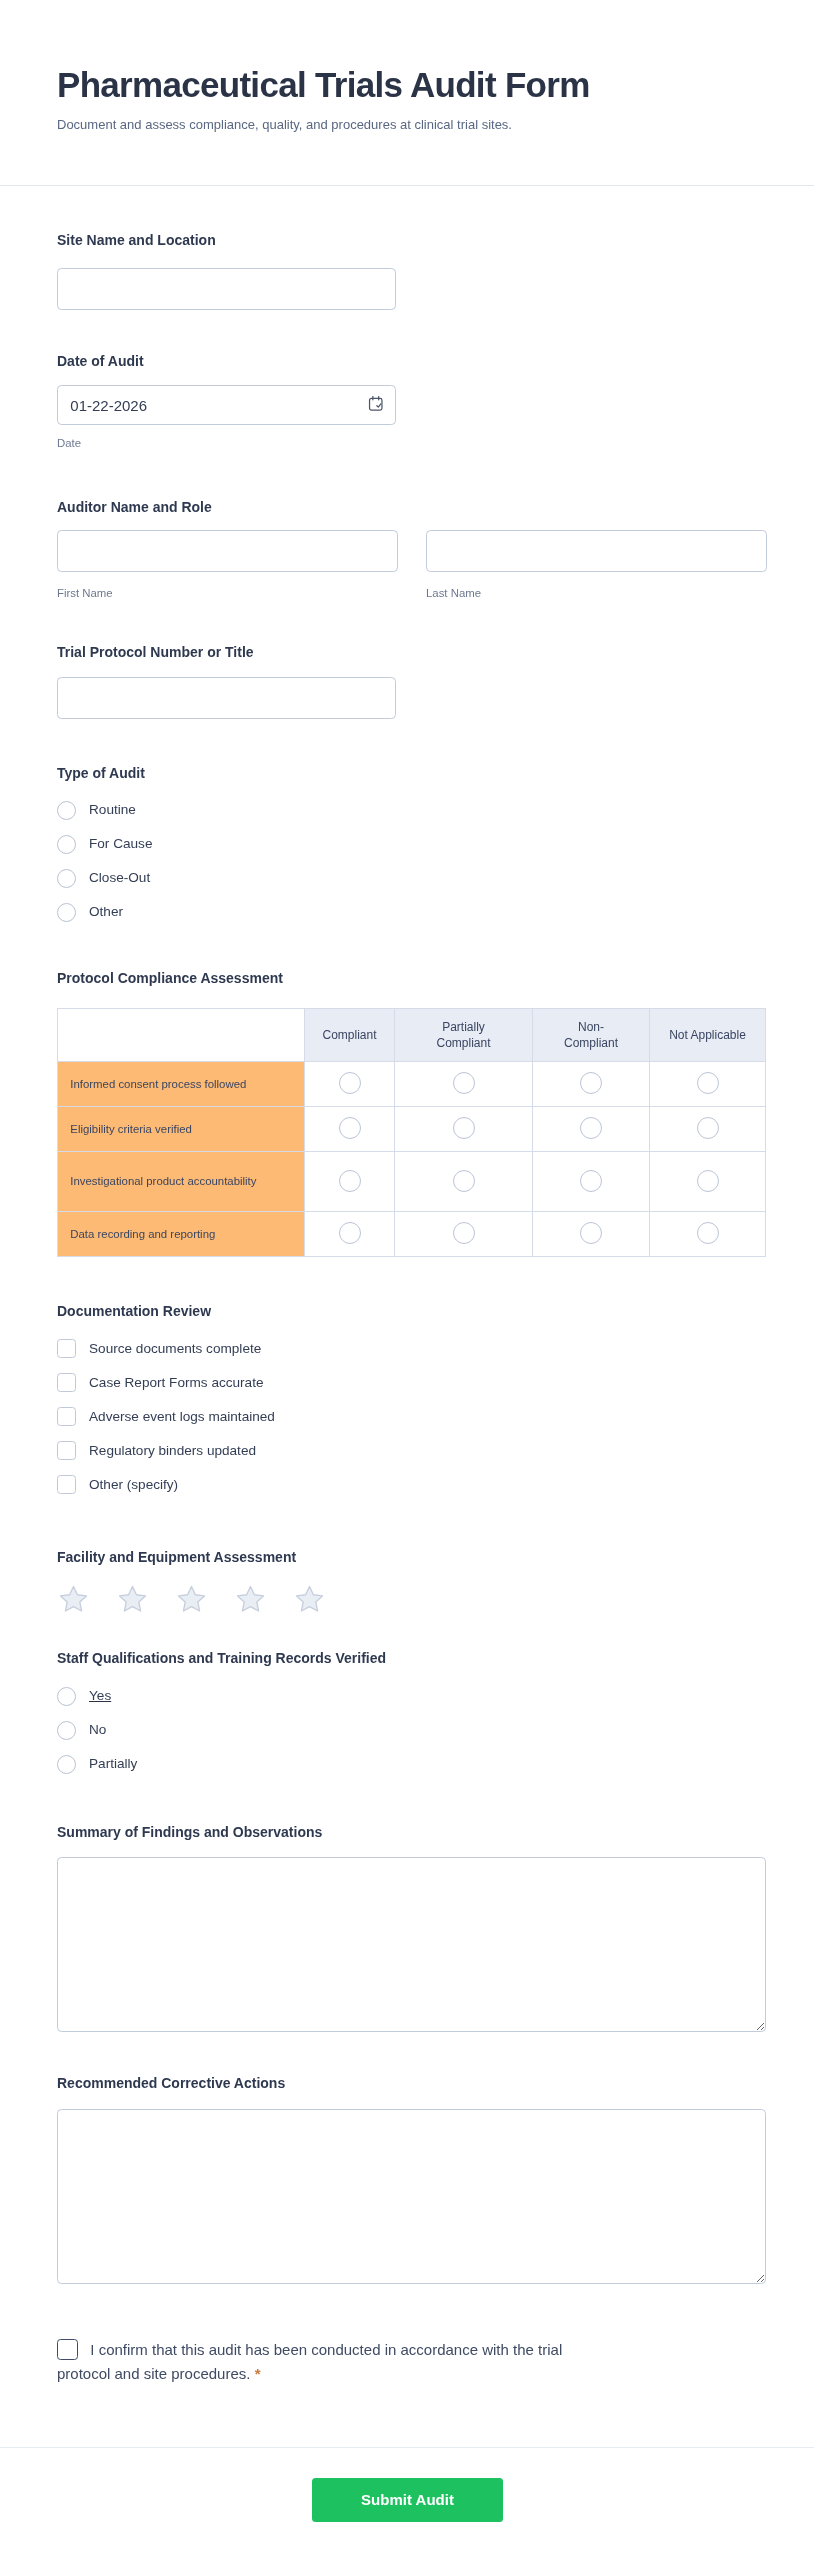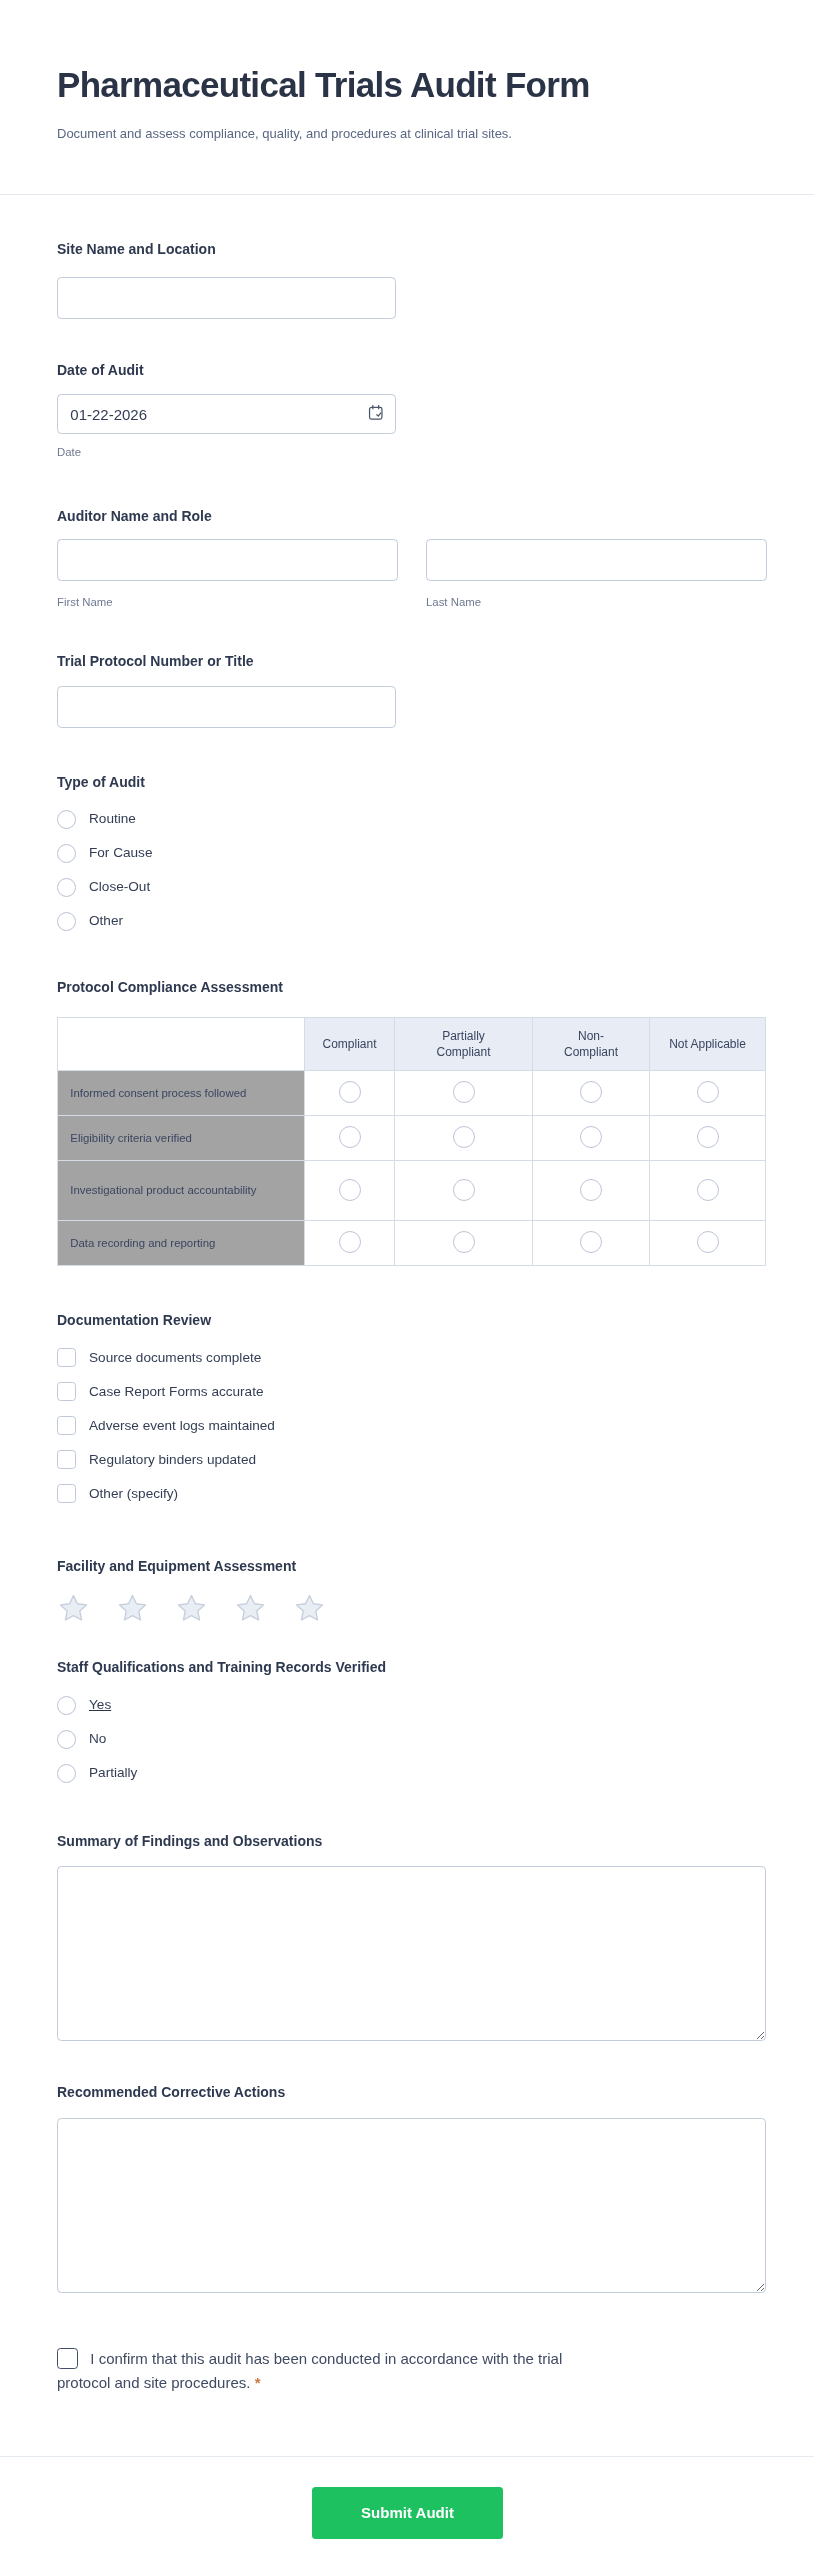--- a/index.html
+++ b/index.html
@@ -10,21 +10,21 @@
     color:#2c3345;
   }
   .page { width:815px; min-height:2576px; box-sizing:border-box; padding-bottom:45px; }
 
   
   .form-header { padding:64px 57px 0 57px; }
   .form-title {
     margin:0; font-size:35px; line-height:42px; font-weight:bold;
     letter-spacing:-0.7px; color:#2b3347;
   }
-  .form-subtitle { margin-top:18px; font-size:13px; line-height:19px; color:#5a6782; }
+  .form-subtitle { margin-top:9px; font-size:13px; line-height:19px; color:#5a6782; }
   .divider { height:0.9px; background:#e3e8f0; margin-top:51px; }
 
   
   .content { padding:0 48px 0 57px; } 
 
   .qlabel { font-size:14px; line-height:17.5px; font-weight:600; color:#2e3950; }
   .sublabel { font-size:11.4px; line-height:14px; color:#6e7890; }
 
   .text-input {
     box-sizing:border-box; display:block;
@@ -75,21 +75,21 @@
     font-size:11.4px; color:#3a4560;
   }
   table.matrix td, table.matrix th { border:0.9px solid #d5dbe7; }
   td.corner { border:none; background:#fff; }
   th.colhdr {
     background:#e8ecf5; font-weight:normal; font-size:12px; line-height:16px;
     text-align:center; vertical-align:middle; padding:7px 5.3px; height:53px; box-sizing:border-box;
   }
   .hdr-text { display:inline-block; max-width:77px; }
   th.rowlabel {
-    background:#a3a3a3; font-weight:normal; text-align:left; vertical-align:middle;
+    background:#fdba74; font-weight:normal; text-align:left; vertical-align:middle;
     padding:5.3px 8.8px 5.3px 12.3px; line-height:15px;
   }
   th.rowlabel span { display:inline-block; max-width:197px; }
   tr.r-std  { height:45px; }
   tr.r-tall { height:60px; }
   td.cell { background:#fff; text-align:center; vertical-align:middle; }
   .tradio {
     box-sizing:border-box; display:inline-block; width:22px; height:22px;
     border:0.9px solid #bcc4d6; border-radius:50%; background:#fff;
   }
@@ -116,21 +116,21 @@
   .confirm-row { margin-top:54px; font-size:15px; line-height:24px; color:#3f4a63; width:694px; }
   .confirm-box {
     box-sizing:border-box; float:left; width:21px; height:21px; margin:0.9px 12.3px 1.8px 0;
     border:1.8px solid #414d68; border-radius:3.5px; background:#fff; cursor:pointer;
   }
   .req-marker { color:#ca7a3e; font-weight:bold; }
 
   
   .footer-divider { height:0.9px; background:#e6eaf1; margin-top:61px; }
   .submit-btn {
-    display:block; margin:30px auto 0 auto; width:191px; height:52px;
+    display:block; margin:30px auto 0 auto; width:191px; height:44px;
     background:#1ec160; border:none; border-radius:3.5px;
     color:#ffffff; font-family:"Liberation Sans", sans-serif;
     font-size:15px; font-weight:600; cursor:pointer;
   }
 </style>
 </head>
 <body>
 
 <div class="page">
 

